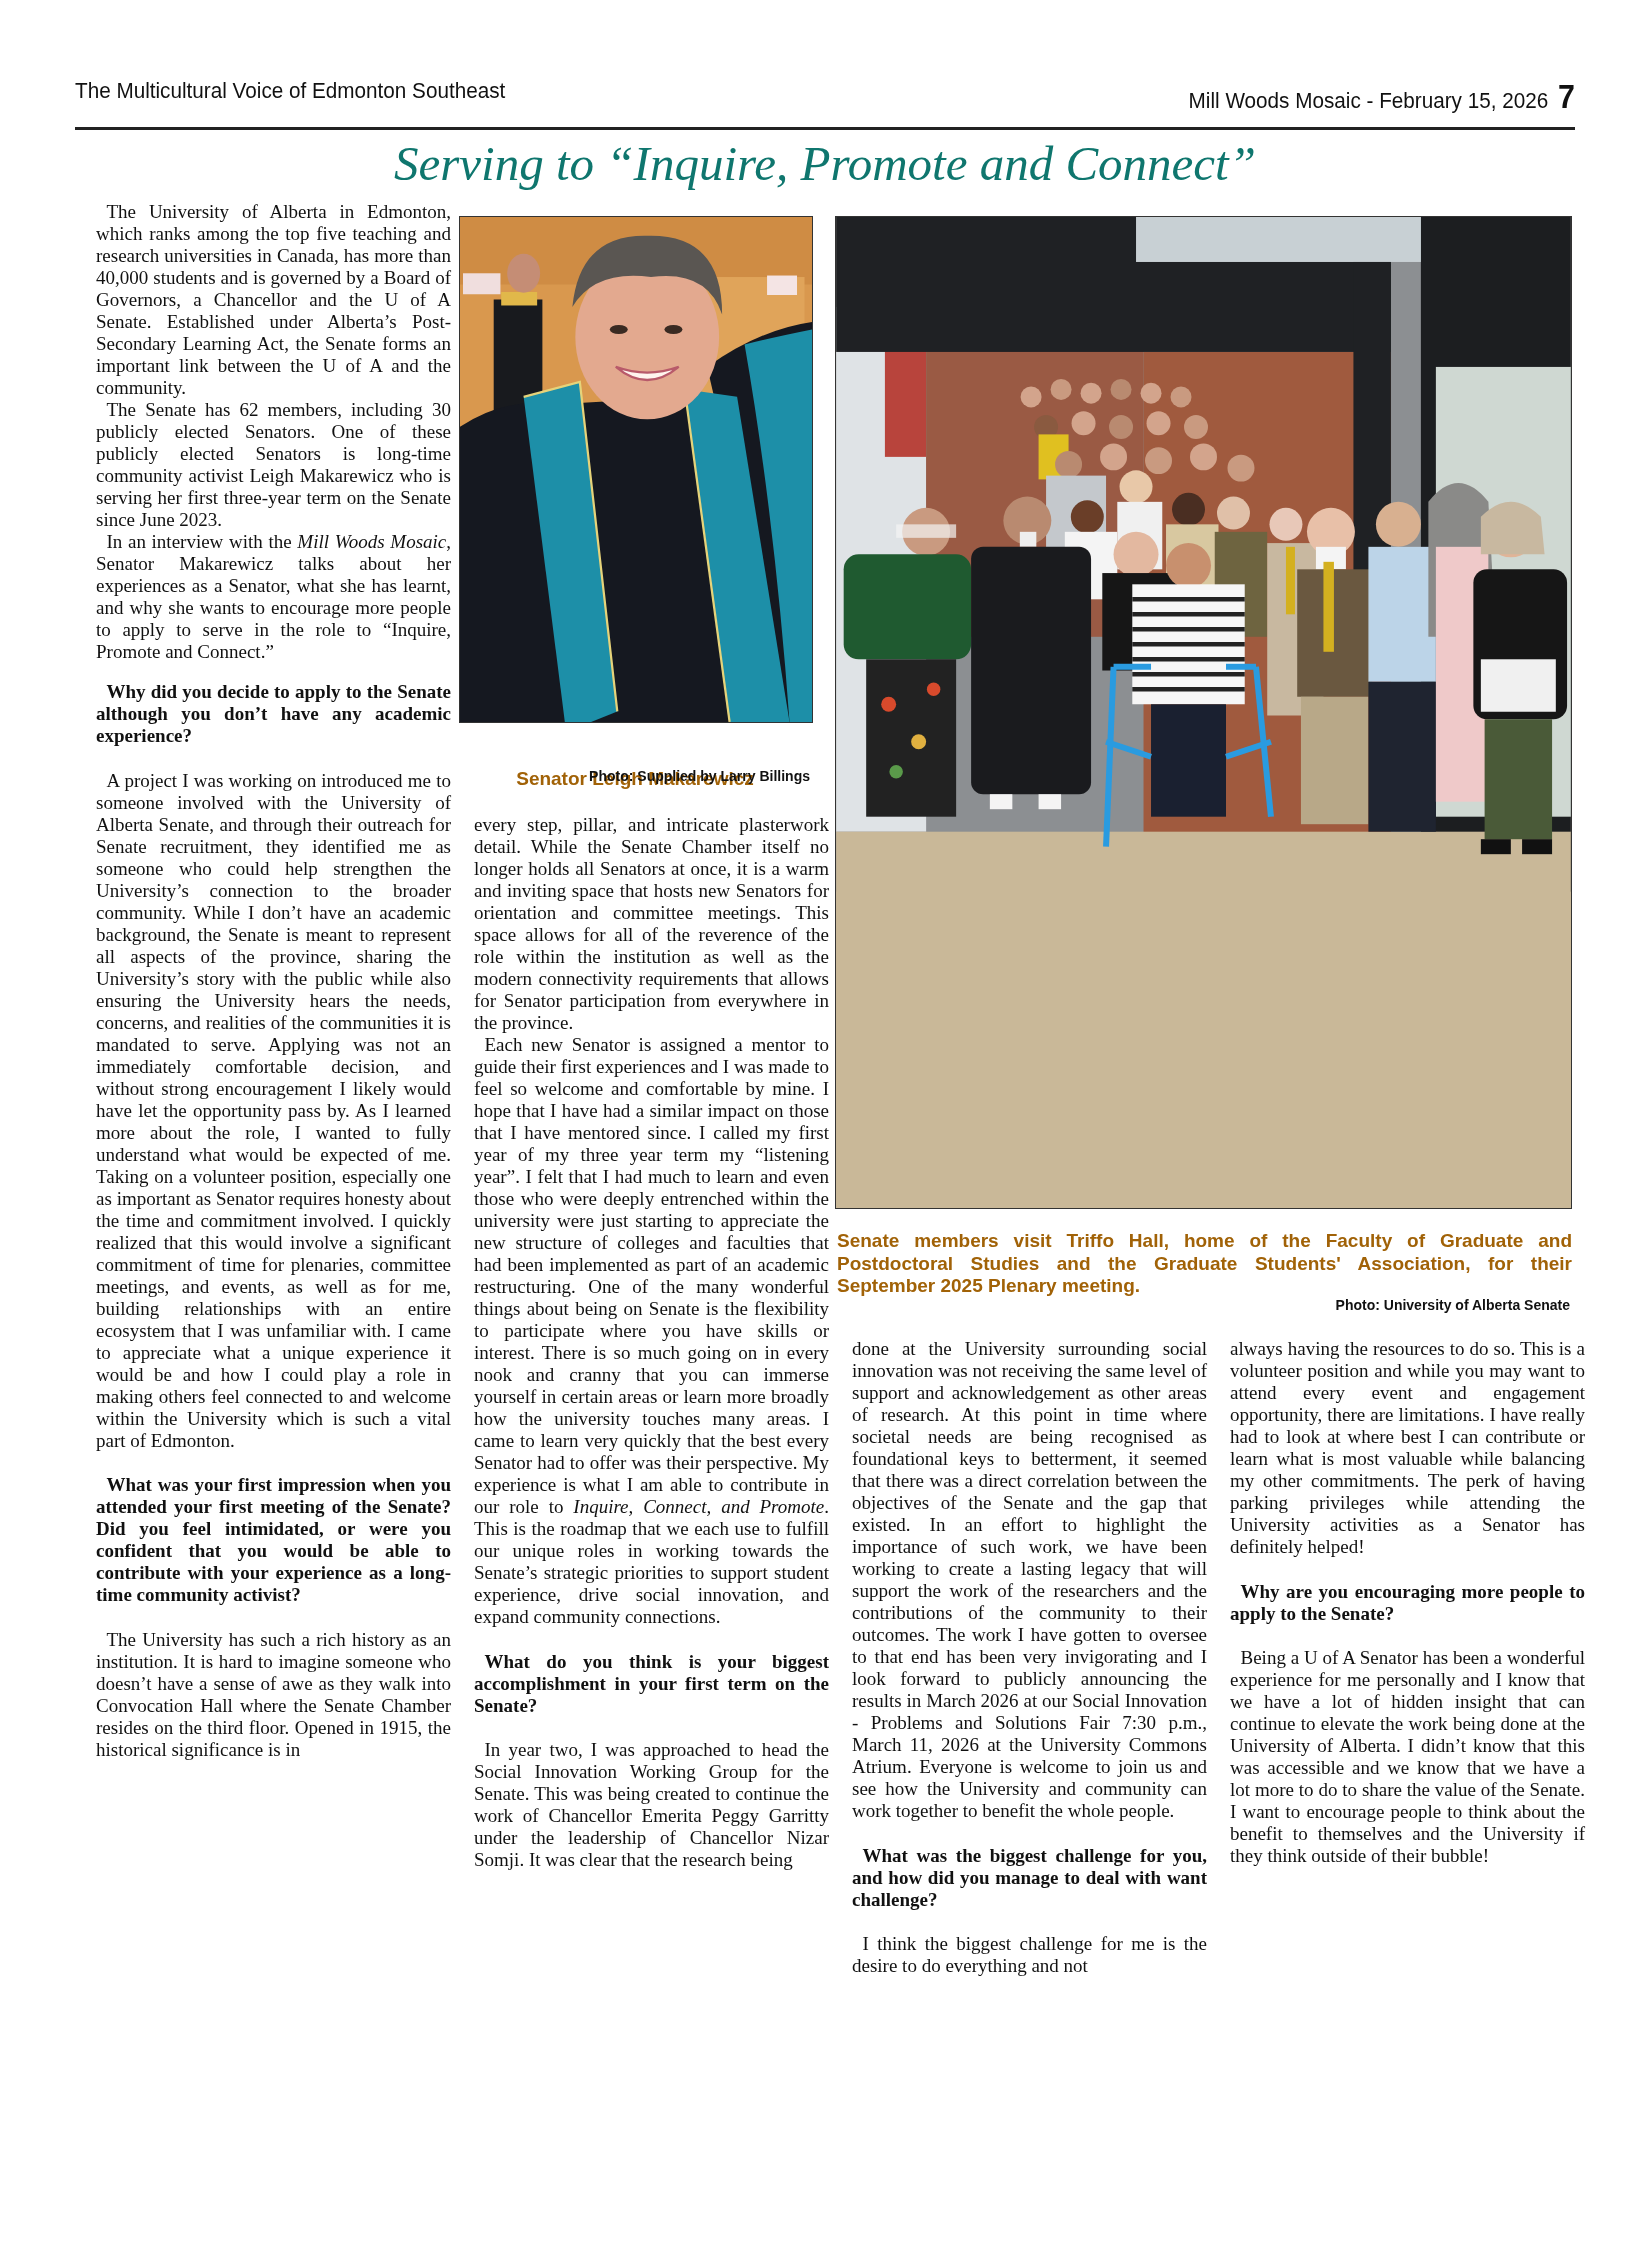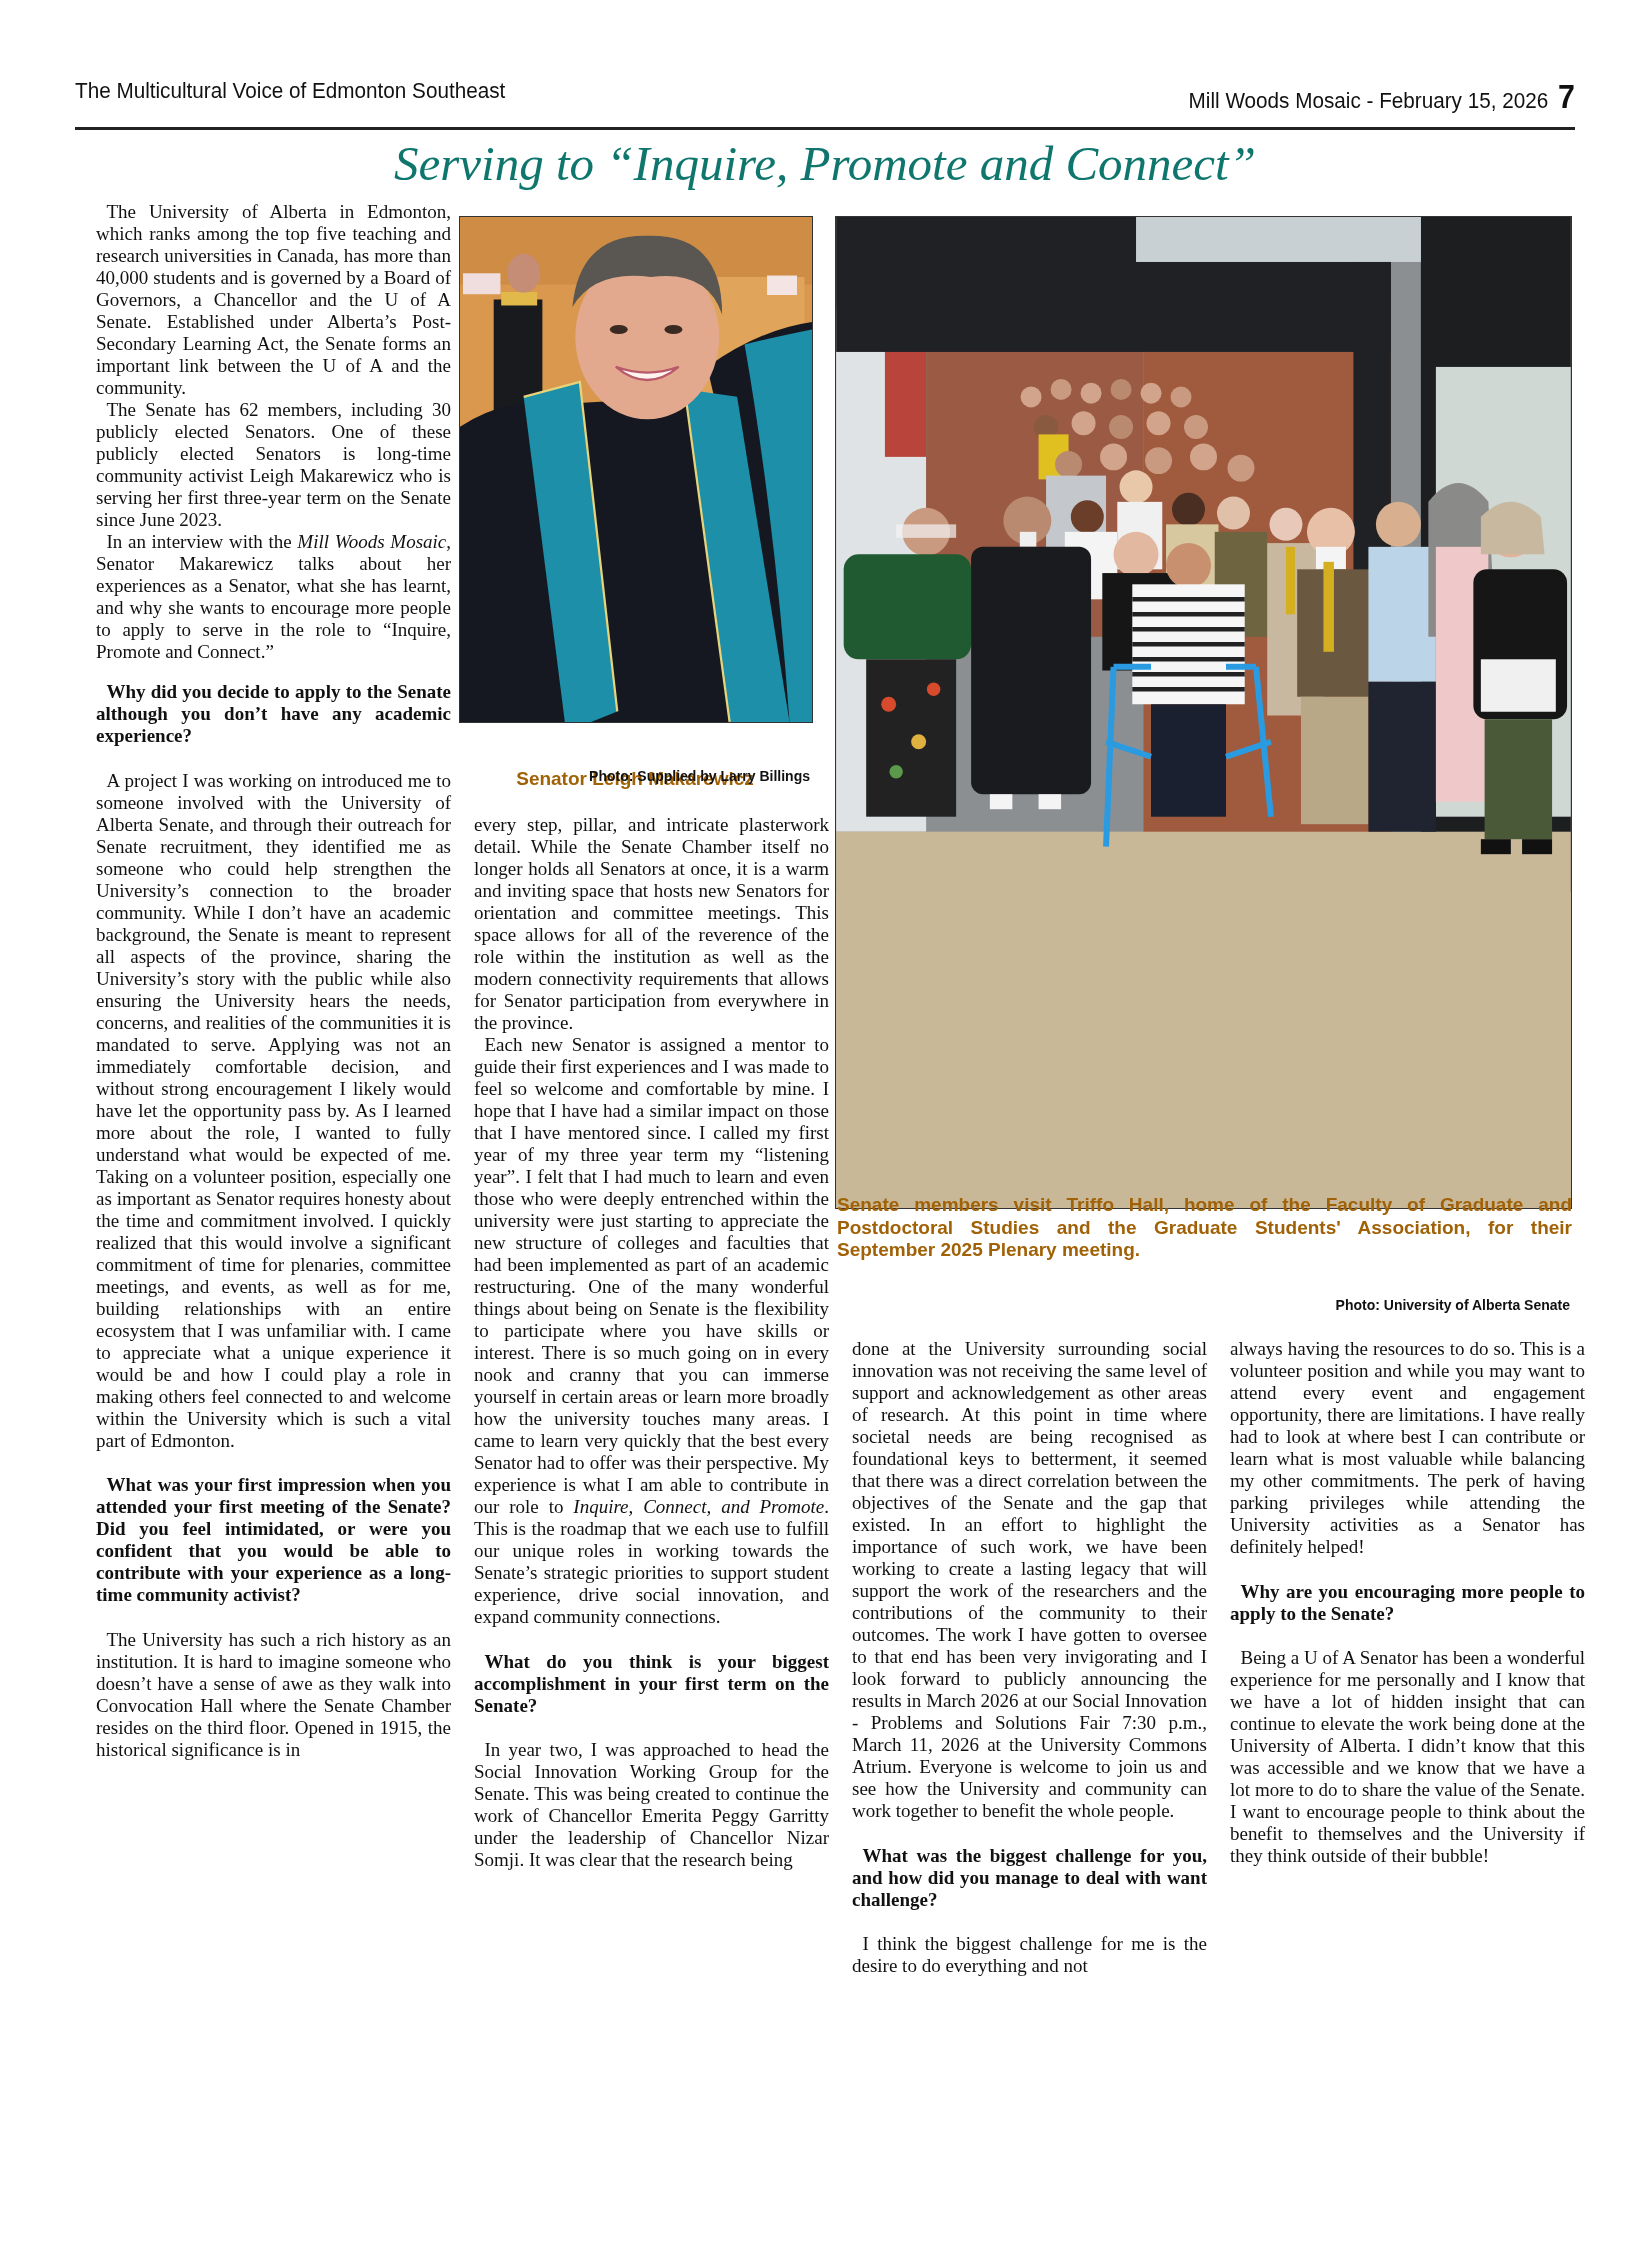--- a/index.html
+++ b/index.html
@@ -169,21 +169,21 @@
       <circle cx="900" cy="420" r="34" fill="#e0b498"></circle>
       <path d="M860 400 Q900 360 940 400 L945 450 L860 450 Z" fill="#c8b8a0"></path>
       <rect x="850" y="470" width="125" height="200" rx="18" fill="#161616"></rect>
       <rect x="860" y="590" width="100" height="70" fill="#f0f0f0"></rect>
       <rect x="865" y="670" width="90" height="160" fill="#4a5a38"></rect>
       <rect x="860" y="830" width="40" height="20" fill="#111"></rect>
         <rect x="915" y="830" width="40" height="20" fill="#111"></rect>
     </g>
   </svg>
 </div>
-<div class="cap" style="left:837px;top:1164px;width:735px;font-size:19px;line-height:22.5px;text-align:justify;">Senate members visit Triffo Hall, home of the Faculty of Graduate and Postdoctoral Studies and the Graduate Students' Association, for their September 2025 Plenary meeting.</div>
+<div class="cap" style="left:837px;top:1200px;width:735px;font-size:19px;line-height:22.5px;text-align:justify;">Senate members visit Triffo Hall, home of the Faculty of Graduate and Postdoctoral Studies and the Graduate Students' Association, for their September 2025 Plenary meeting.</div>
 <div class="credit" style="left:837px;top:1297px;width:733px;">Photo: University of Alberta Senate</div>
 
 <div class="col" style="left:837px;top:1338px;width:355px;">
   <p style="text-indent:0;">done at the University surrounding social innovation was not receiving the same level of support and acknowledgement as other areas of research. At this point in time where societal needs are being recognised as foundational keys to betterment, it seemed that there was a direct correlation between the objectives of the Senate and the gap that existed. In an effort to highlight the importance of such work, we have been working to create a lasting legacy that will support the work of the researchers and the contributions of the community to their outcomes. The work I have gotten to oversee to that end has been very invigorating and I look forward to publicly announcing the results in March 2026 at our Social Innovation - Problems and Solutions Fair 7:30 p.m., March 11, 2026 at the University Commons Atrium. Everyone is welcome to join us and see how the University and community can work together to benefit the whole people.</p>
   <p class="q">What was the biggest challenge for you, and how did you manage to deal with want challenge?</p>
   <p>I think the biggest challenge for me is the desire to do everything and not</p>
 </div>
 
 <div class="col" style="left:1215px;top:1338px;width:355px;">
   <p style="text-indent:0;">always having the resources to do so. This is a volunteer position and while you may want to attend every event and engagement opportunity, there are limitations. I have really had to look at where best I can contribute or learn what is most valuable while balancing my other commitments. The perk of having parking privileges while attending the University activities as a Senator has definitely helped!</p>

